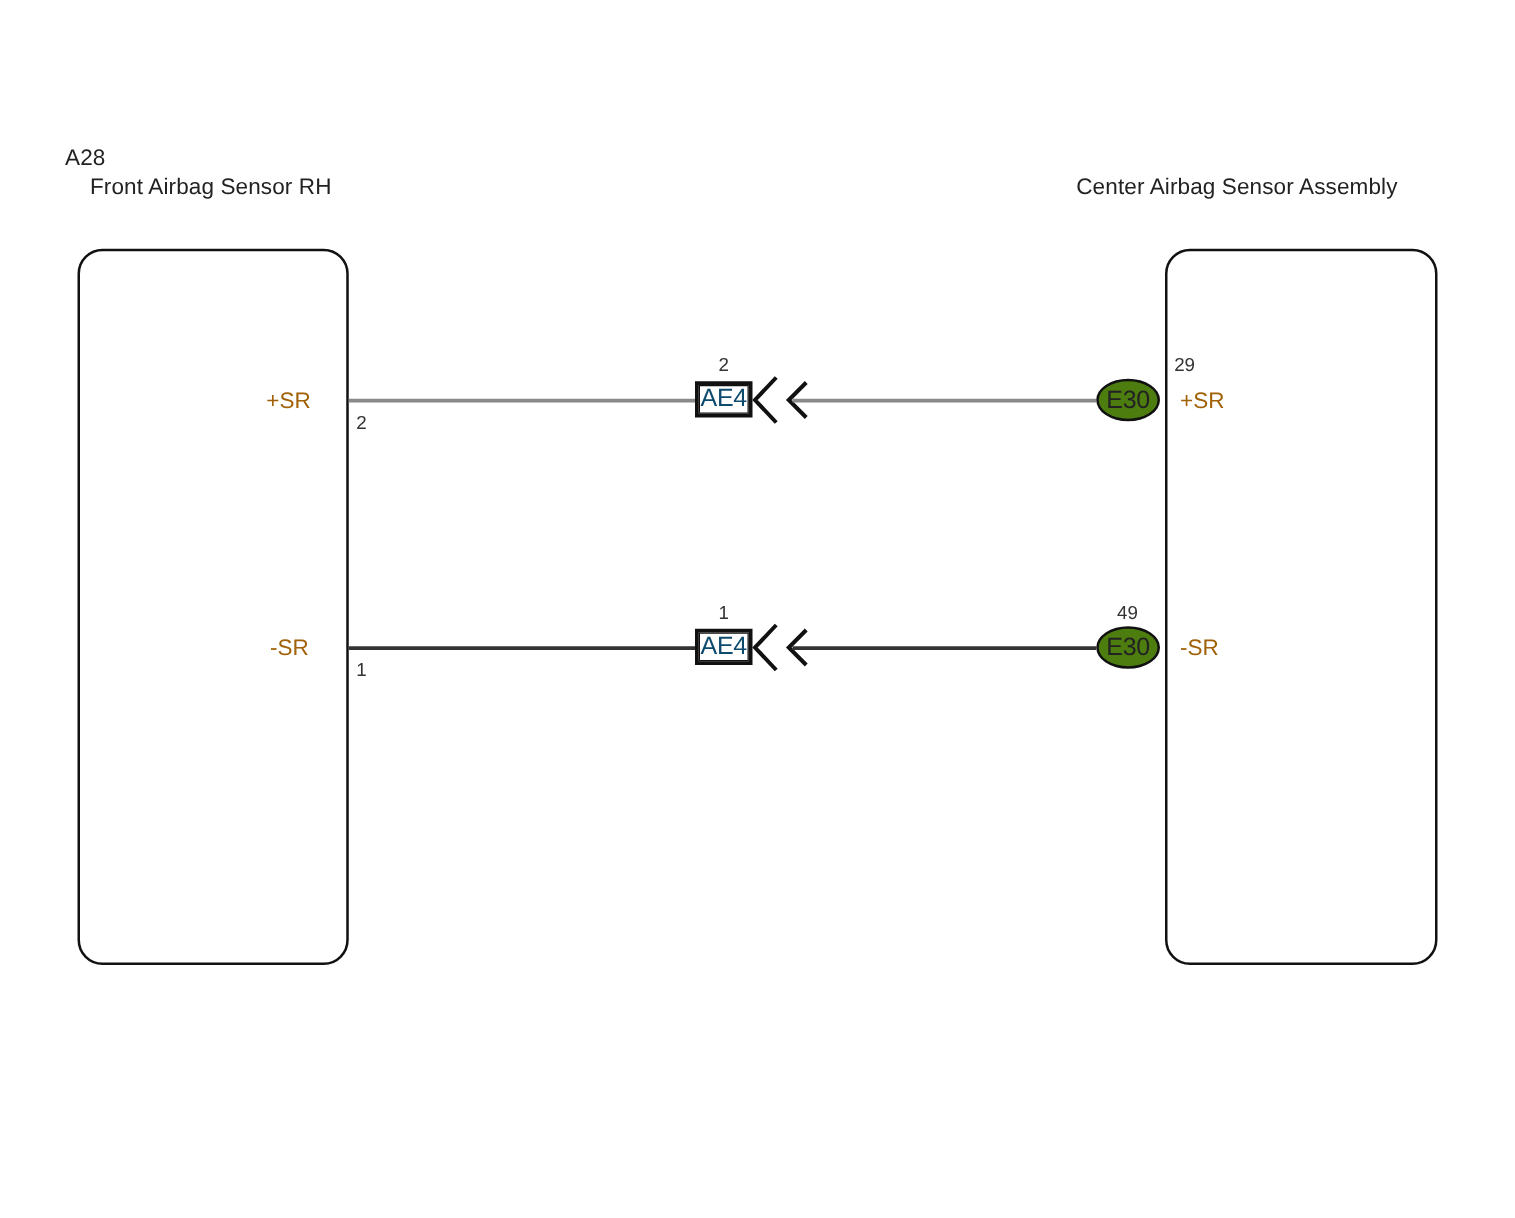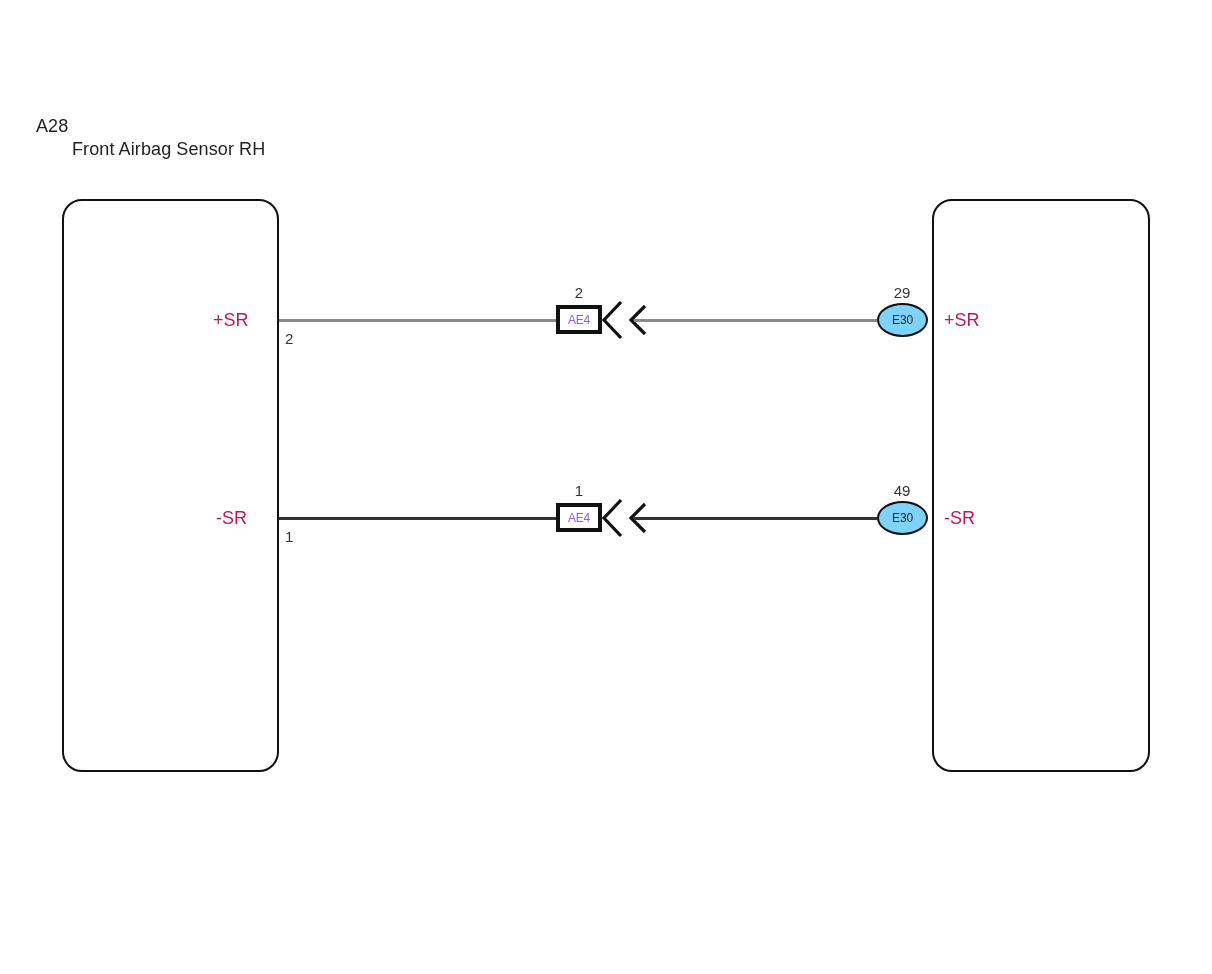--- a/index.html
+++ b/index.html
@@ -45,21 +45,21 @@
   #right-component-box {
     left: 932px;
     top: 199px;
     width: 218px;
     height: 573px;
   }
   
   .terminal-label {
     position: absolute;
     font-size: 18px;
-    color: #be185d;
+    color: #a16207;
     white-space: nowrap;
   }
   .pin-number {
     position: absolute;
     font-size: 15px;
     color: #333333;
     white-space: nowrap;
   }
   .pin-number-top {
     position: absolute;
@@ -86,51 +86,52 @@
     justify-content: center;
   }
   .conn-block-inner {
     box-sizing: border-box;
     border: 1px solid #111111;
     width: 100%;
     height: 100%;
     display: flex;
     align-items: center;
     justify-content: center;
-    font-size: 12px;
-    color: #8b5cf6;
+    font-size: 20px;
+    color: #0c4a6e;
     letter-spacing: -0.2px;
   }
   
   .chevrons {
     position: absolute;
   }
   
   .conn-oval {
     position: absolute;
     box-sizing: border-box;
     border: 2.5px solid #111111;
     border-radius: 50%;
-    background: #7dd3fc;
+    background: #4d7c0f;
     display: flex;
     align-items: center;
     justify-content: center;
-    font-size: 12px;
+    font-size: 20px;
     color: #222222;
     letter-spacing: -0.2px;
   }
 </style>
 </head>
 <body>
 
 <div id="diagram-root">
 
-  <div class="label-text comp-title" style="left:36px; top:115px;">A28</div>
+  <div class="label-text comp-title" style="left:52px; top:115px;">A28</div>
   <div class="label-text comp-title" style="left:40px; top:138px;margin-left:32px;">Front Airbag Sensor RH</div>
 
+  <div class="label-text comp-title" style="left:861px; top:138px;">Center Airbag Sensor Assembly</div>
 
   <div id="left-component-box" class="component-box"></div>
   <div id="right-component-box" class="component-box"></div>
 
   <div class="terminal-label" style="left:213px; top:310px;">+SR</div>
 
   <div class="pin-number" style="left:285px; top:330px;">2</div>
 
   <div class="wire wire-gray" style="left:279px; top:319px; width:277px;"></div>
 
@@ -142,21 +143,21 @@
 
   <div class="chevrons" style="left:601px; top:300px;">
     <svg width="50" height="40" viewBox="0 0 50 40">
       <polyline points="20,2 3,20 20,38" fill="none" stroke="#111111" stroke-width="3.2"></polyline>
       <polyline points="44,6 30,20 44,34" fill="none" stroke="#111111" stroke-width="3.2"></polyline>
     </svg>
   </div>
 
   <div class="wire wire-gray" style="left:634px; top:319px; width:243px;"></div>
 
-  <div class="pin-number-top" style="left:877px; top:284px; width:50px;">29</div>
+  <div class="pin-number-top" style="left:906px; top:284px; width:50px;text-align:right;">29</div>
 
   <div class="conn-oval" style="left:877px; top:303px; width:51px; height:34px;">E30</div>
 
   <div class="terminal-label" style="left:944px; top:310px;">+SR</div>
 
   <div class="terminal-label" style="left:216px; top:508px;">-SR</div>
   <div class="pin-number" style="left:285px; top:528px;">1</div>
 
   <div class="wire wire-dark" style="left:279px; top:517px; width:277px;"></div>
 

